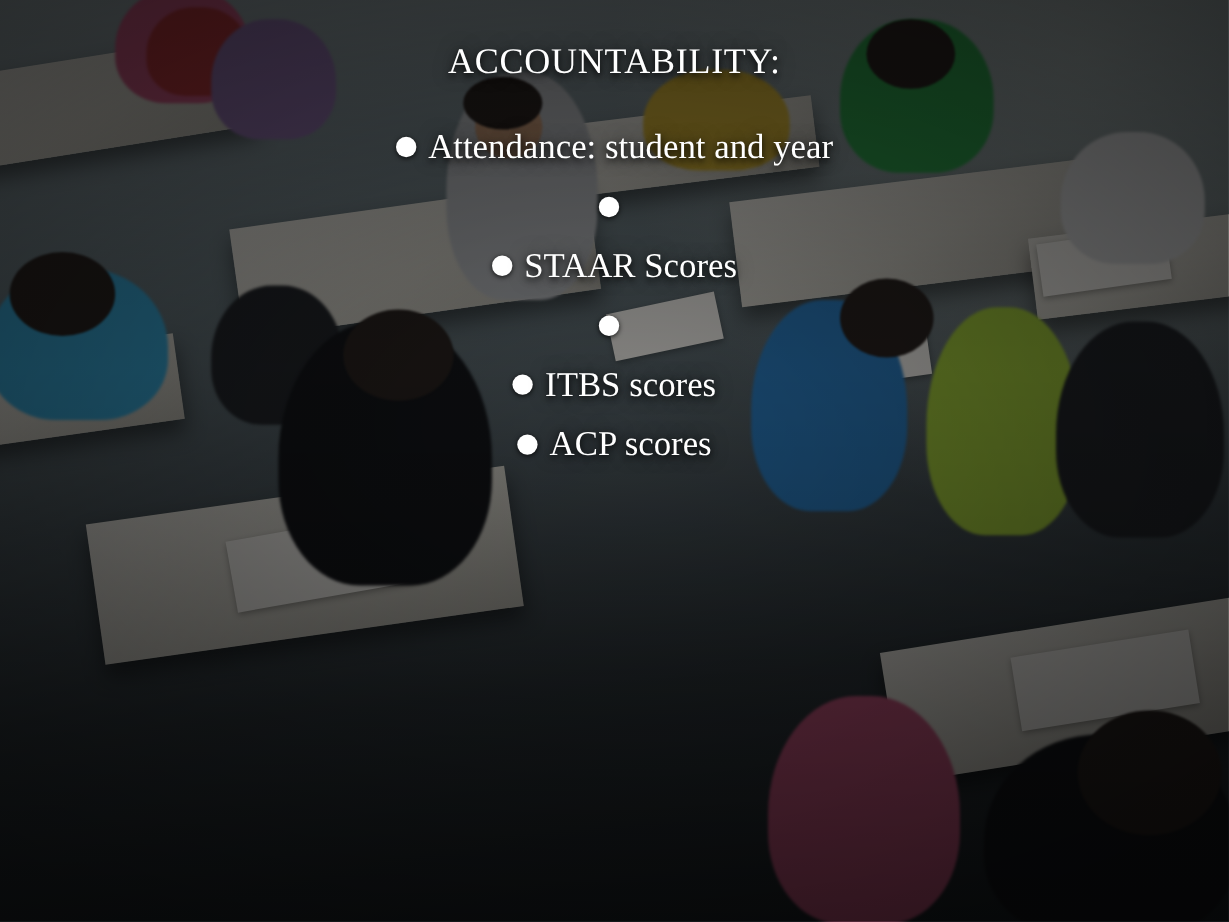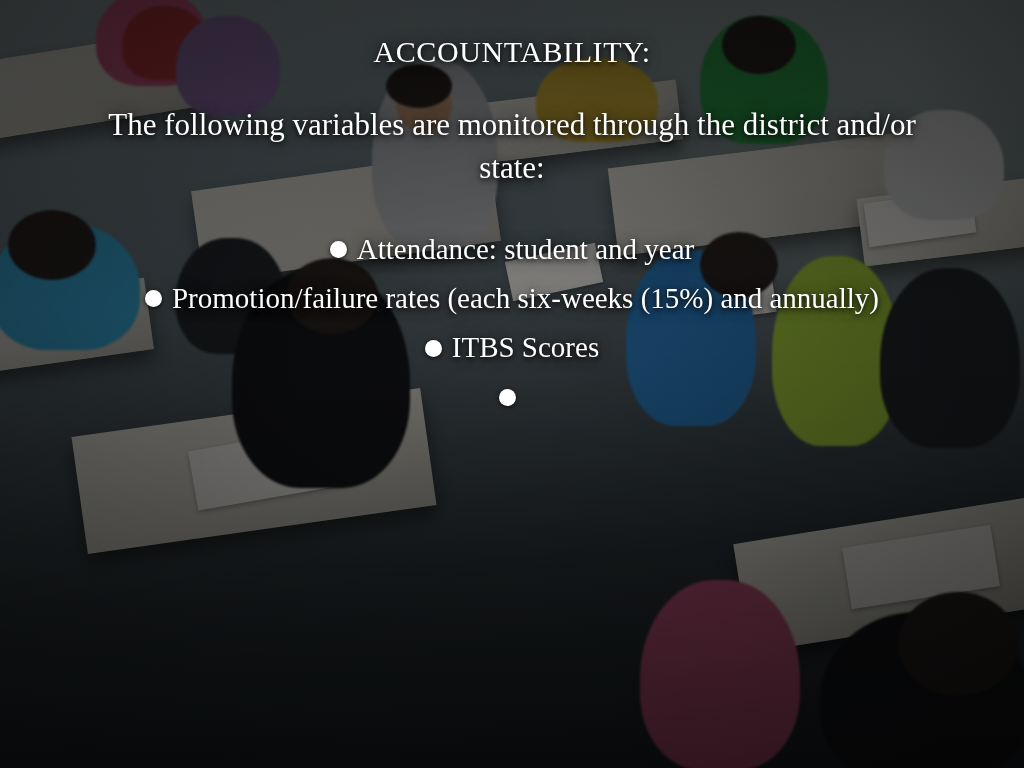--- a/index.html
+++ b/index.html
@@ -162,30 +162,35 @@
     <div class="head" style="left:286px; top:258px; width:92px; height:76px;"></div>
     <div class="head" style="left:700px; top:232px; width:78px; height:66px;"></div>
     <div class="head" style="left:8px;   top:210px; width:88px; height:70px;"></div>
     <div class="head" style="left:898px; top:592px; width:120px; height:104px;"></div>
   </div>
 
   <div class="overlay"></div>
 
   <div class="content">
     <div class="title">ACCOUNTABILITY:</div>
-    <div class="intro">The following variables are monitored through the district and/or state:</div>
 
     <div class="bullets">
       <div class="bullet">
         <span class="dot"></span><span class="btext">Attendance: student and year</span>
       </div>
       <div class="bullet">
-        <span class="dot"></span><span class="btext">Promotion/failure rates (each six-weeks (15%) and annually)</span>
+        <span class="dot"></span>
       </div>
       <div class="bullet">
-        <span class="dot"></span><span class="btext">ITBS Scores</span>
+        <span class="dot"></span><span class="btext">STAAR Scores</span>
       </div>
       <div class="bullet">
         <span class="dot"></span>
+      </div>
+      <div class="bullet">
+        <span class="dot"></span><span class="btext">ITBS scores</span>
+      </div>
+      <div class="bullet">
+        <span class="dot"></span><span class="btext">ACP scores</span>
       </div>
     </div>
   </div>
 </div>
 
 </body></html>

